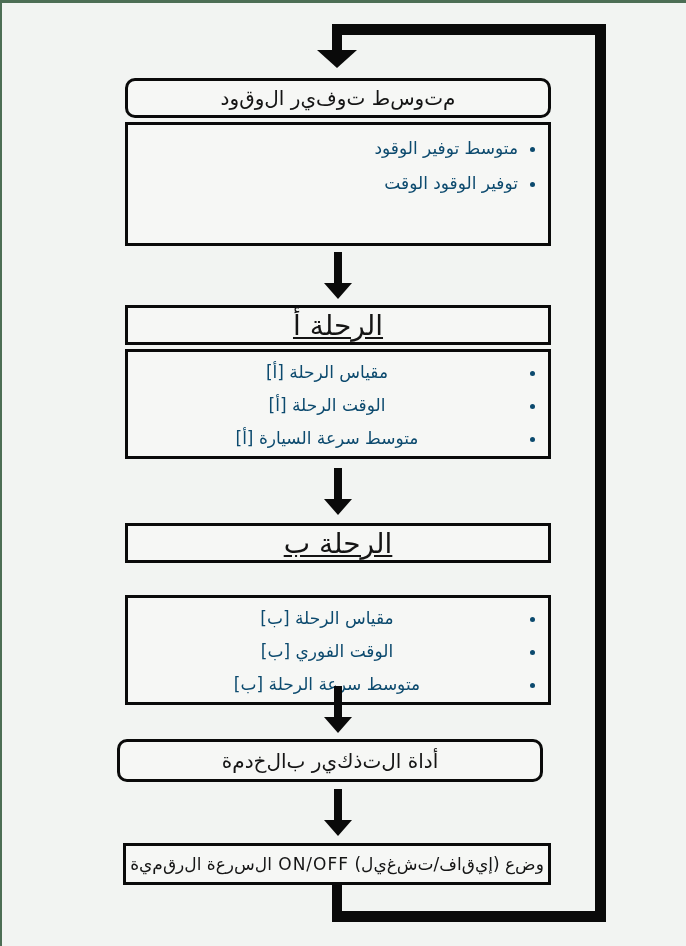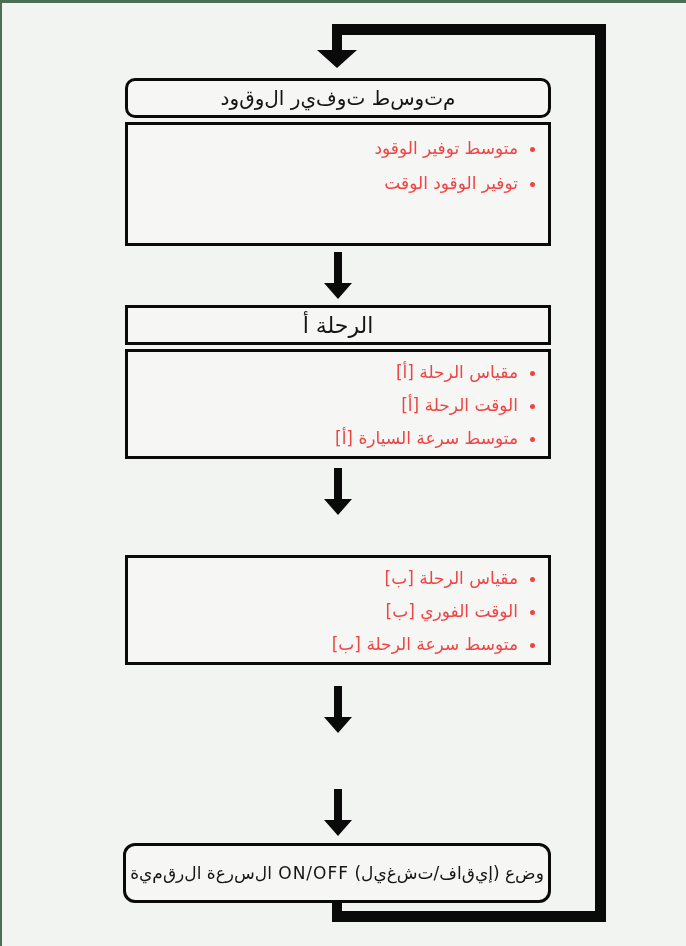--- a/index.html
+++ b/index.html
@@ -33,35 +33,35 @@
     direction:rtl;
     display:flex;align-items:center;justify-content:center;
     color:#151515;
   }
   .box-body{
     box-sizing:border-box;
     border:3px solid var(--line_black);
     background:var(--box_fill);
     margin-top:4px;
     direction:rtl;
-    color:#ef4444;
+    color:#0c4a6e;
   }
   .iso{letter-spacing:1px;} 
   .t1{font-size:20px;border-radius:10px;}
-  .t2{font-size:22px;}
+  .t2{font-size:28px;text-decoration:underline;}
   .t3{font-size:17px;}
   .box-body ul{
     margin:0;
     padding:6px 30px 0 8px;
     list-style:disc;
     font-size:17px;
   }
   .box-body li{line-height:34px;}
   .body-tall li{line-height:35px;}
-  .body-short ul{padding-top:4px;}
+  .body-short ul{padding-top:4px;text-align:center;}
   .body-short li{line-height:33px;}
 
   
   .varrow{position:absolute;left:324px;width:28px;height:46px;}
   .varrow .stem{position:absolute;left:10px;top:0;width:8px;height:31px;background:var(--line_black);}
   .varrow .head{
     position:absolute;left:0;top:31px;width:0;height:0;
     border-left:14px solid transparent;
     border-right:14px solid transparent;
     border-top:16px solid var(--line_black);
@@ -121,37 +121,41 @@
       </ul>
     </div>
   </div>
 
   <div class="varrow" style="top:468px;">
     <div class="stem"></div>
     <div class="head"></div>
   </div>
 
   <div class="gbox" style="left:125px;top:523px;width:426px;">
+    <div class="box-title t2" style="height:40px;">الرحلة ب</div>
     <div class="box-body body-short" style="height:110px;margin-top:32px;">
       <ul>
         <li>مقياس الرحلة [ب]</li>
         <li>الوقت الفوري [ب]</li>
         <li>متوسط سرعة الرحلة [ب]</li>
       </ul>
     </div>
   </div>
 
   <div class="varrow" style="top:686px;">
     <div class="stem"></div>
     <div class="head"></div>
   </div>
 
+  <div class="gbox" style="left:117px;top:739px;width:426px;">
+    <div class="box-title t1 iso" style="height:43px;">أ‌د‌ا‌ة ا‌ل‌ت‌ذ‌ك‌ي‌ر ب‌ا‌ل‌خ‌د‌م‌ة</div>
+  </div>
 
   <div class="varrow" style="top:789px;">
     <div class="stem"></div>
     <div class="head"></div>
   </div>
 
   <div class="gbox" style="left:123px;top:843px;width:428px;">
-    <div class="box-title t3 iso" style="height:60px;border-radius:12px;">و‌ض‌ع (إ‌ي‌ق‌ا‌ف/ت‌ش‌غ‌ي‌ل) ON/OFF ا‌ل‌س‌ر‌ع‌ة ا‌ل‌ر‌ق‌م‌ي‌ة</div>
+    <div class="box-title t3 iso" style="height:42px;">و‌ض‌ع (إ‌ي‌ق‌ا‌ف/ت‌ش‌غ‌ي‌ل) ON/OFF ا‌ل‌س‌ر‌ع‌ة ا‌ل‌ر‌ق‌م‌ي‌ة</div>
   </div>
 
 </div>
 
 </body></html>

